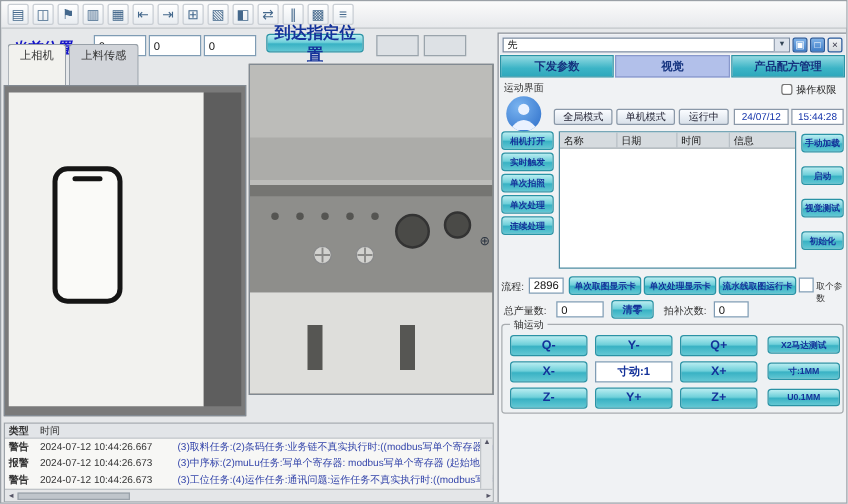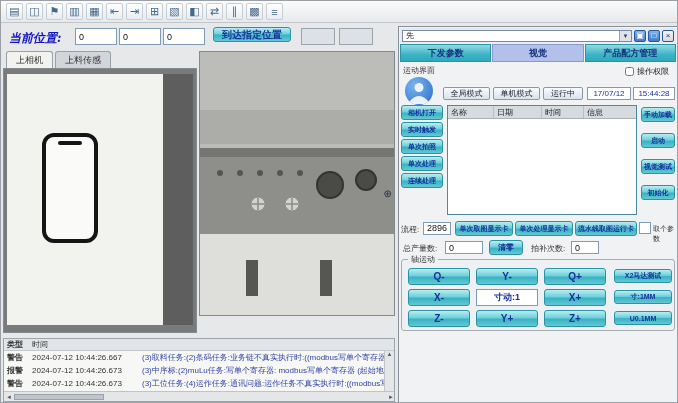--- a/index.html
+++ b/index.html
@@ -22,21 +22,21 @@
         padding-left:3px;font-family:"Liberation Sans",sans-serif;}
   .graybox{position:absolute;background:#dde1e5;border:1px solid #9aa4ac;}
   .btn{display:flex;align-items:center;justify-content:center;text-align:center;cursor:pointer;
        background:linear-gradient(#b9edf1 0%,#6fd0da 45%,#39b2c4 55%,#63c8d4 100%);
        border:1px solid #2a93a5;border-radius:3px;color:#14329a;font-weight:bold;}
   .abs{position:absolute;}
 
   
   .campanel{position:absolute;}
   .ctabs{height:17px;display:flex;gap:2px;padding-left:3px;align-items:flex-end;}
-  .ctab{padding:2px 9px 1px;font-size:9px;color:#333;background:#d2d5da;border:1px solid #98a0a8;
+  .ctab{padding:2px 9px 17px;font-size:9px;color:#333;background:#d2d5da;border:1px solid #98a0a8;
         border-bottom:none;border-radius:3px 3px 0 0;}
   .ctab.sel{background:#f2f2ee;}
   .cbody{border:1px solid #828a92;background:#808080;position:relative;overflow:hidden;}
   .cbody svg{display:block;}
   .crosshair{position:absolute;right:2px;top:52%;font-size:10px;color:#2a3340;line-height:1;}
 
   
   .log{position:absolute;left:2px;top:337px;width:392px;height:64px;background:#f7f7f5;
        border:1px solid #9ea4aa;font-size:8px;overflow:hidden;}
   .log-head{display:flex;height:12px;background:#e2e5e8;border-bottom:1px solid #c4c8cc;color:#333;align-items:center;}
@@ -106,21 +106,21 @@
     <span class="tool-btn">⇄</span>
     <span class="tool-btn">∥</span>
     <span class="tool-btn">▩</span>
     <span class="tool-btn">≡</span>
   </div>
 
   <span class="pos-label">当前位置:</span>
   <input class="wbox" style="left: 74px; top: 27px; width: 42px; height: 17px;" value="0">
   <input class="wbox" style="left: 118px; top: 27px; width: 42px; height: 17px;" value="0">
   <input class="wbox" style="left: 162px; top: 27px; width: 42px; height: 17px;" value="0">
-  <div class="btn abs" style="left:212px;top:26px;width:78px;height:15px;font-size:10px;">到达指定位置</div>
+  <div class="btn abs" style="left:212px;top:26px;width:78px;height:15px;font-size:13px;">到达指定位置</div>
   <div class="graybox" style="left:300px;top:27px;width:34px;height:17px;"></div>
   <div class="graybox" style="left:338px;top:27px;width:34px;height:17px;"></div>
 
   <div class="campanel" style="left:2px;top:50px;width:194px;height:284px;">
     <div class="ctabs">
       <span class="ctab sel">上相机</span>
       <span class="ctab">上料传感</span>
     </div>
     <div class="cbody" style="height:265px;">
       <svg width="192" height="263" viewBox="0 0 192 263">
@@ -218,21 +218,21 @@
     </div>
 
     <label class="chk-row">
       <input type="checkbox" style="">
       <span>操作权限</span>
     </label>
 
     <span class="mode-btn" style="left:44px;top:60px;width:47px;">全局模式</span>
     <span class="mode-btn" style="left:94px;top:60px;width:47px;">单机模式</span>
     <span class="mode-btn" style="left:144px;top:60px;width:40px;">运行中</span>
-    <span class="dt-box" style="left:188px;top:60px;width:44px;">17/07/12</span>
+    <span class="dt-box" style="left:188px;top:60px;width:44px;">24/07/12</span>
     <span class="dt-box" style="left:234px;top:60px;width:42px;">15:44:28</span>
 
     <div class="btn side-btn" style="left:2px;top:78px;width:42px;">相机打开</div>
     <div class="btn side-btn" style="left:2px;top:95px;width:42px;">实时触发</div>
     <div class="btn side-btn" style="left:2px;top:112px;width:42px;">单次拍照</div>
     <div class="btn side-btn" style="left:2px;top:129px;width:42px;">单次处理</div>
     <div class="btn side-btn" style="left:2px;top:146px;width:42px;">连续处理</div>
 
     <div class="rtable">
       <div class="rtable-head">

